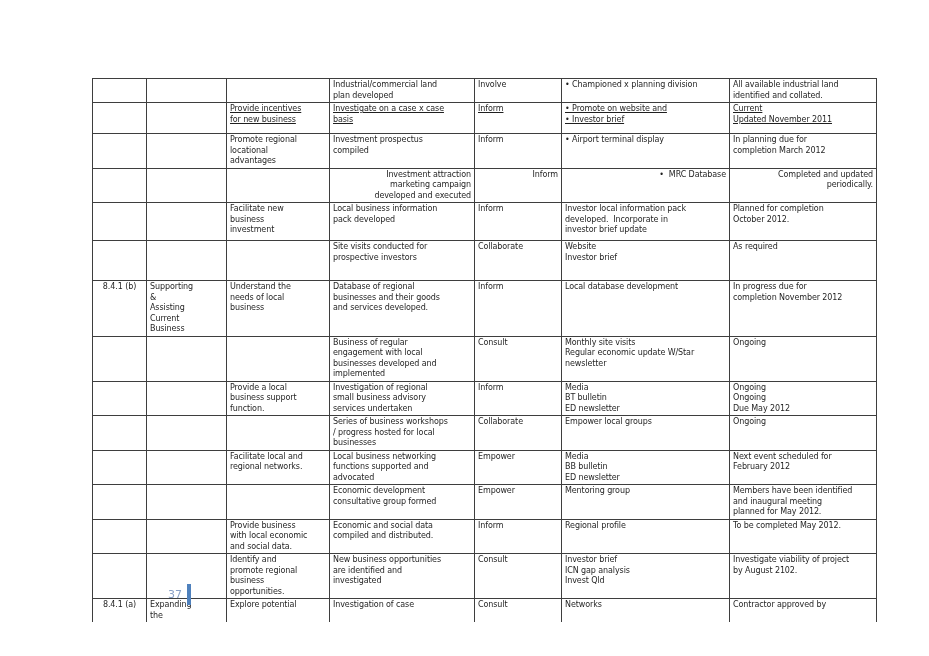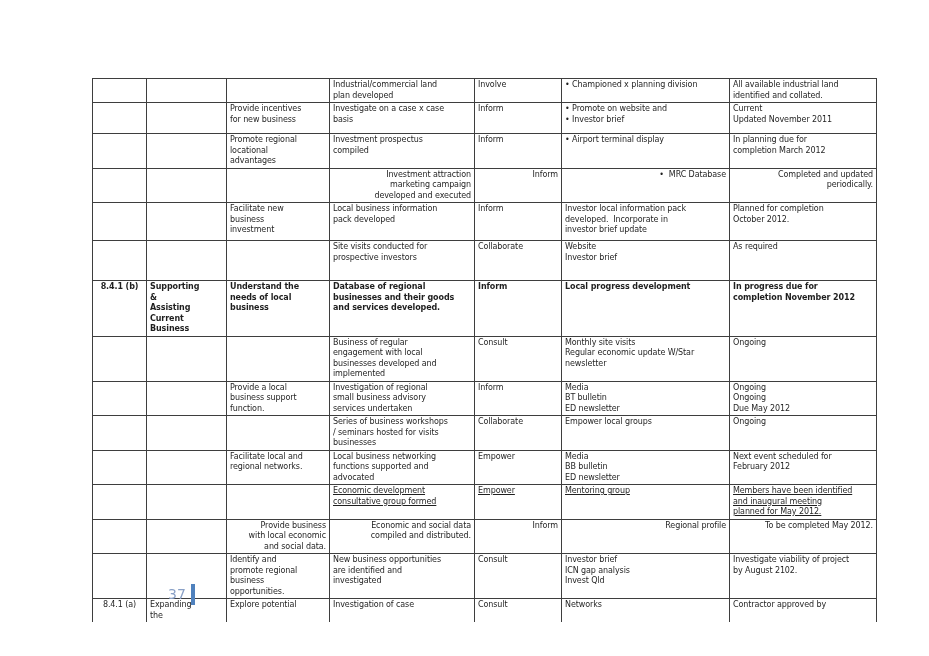--- a/index.html
+++ b/index.html
@@ -46,21 +46,21 @@
   }
   .footer {
     position: absolute;
     left: 168px; top: 583px;
     display: flex;
     align-items: center;
     gap: 5px;
     height: 22px;
   }
   .pagenum {
-    font-size: 14px;
+    font-size: 11px;
     color: var(--pagenum, #8aa1c7);
   }
   .pagebar {
     width: 4px; height: 21px;
     background: var(--accent, #4f81bd);
   }
 </style>
 </head>
 <body>
 
@@ -96,21 +96,21 @@
     </td>
     <td class="c-eng">Involve</td>
     <td class="c-method">
       <div class="pre">• Championed x planning division</div>
     </td>
     <td class="c-status">
       <div class="pre">All available industrial land
 identified and collated.</div>
     </td>
   </tr>
-          <tr style="height: 31px;">
+          <tr style="height: 31px; text-decoration: underline;">
     <td class="c-ref"></td>
     <td class="c-cat">
       <div class="jline" hidden="">
         <span></span>
         <span></span>
       </div>
       <div class="pre"></div>
     </td>
     <td class="c-action">
       <div class="pre">Provide incentives
@@ -230,21 +230,21 @@
     </td>
     <td class="c-eng">Collaborate</td>
     <td class="c-method">
       <div class="pre">Website
 Investor brief</div>
     </td>
     <td class="c-status">
       <div class="pre">As required</div>
     </td>
   </tr>
-          <tr style="height: 45px; font-weight: bold;">
+          <tr style="height: 45px;">
     <td class="c-ref">8.4.1 (b)</td>
     <td class="c-cat">
       <div class="jline">
         <span>Supporting</span>
         <span>&amp;</span>
       </div>
       <div class="pre">Assisting
 Current
 Business</div>
     </td>
@@ -253,21 +253,21 @@
 needs of local
 business</div>
     </td>
     <td class="c-desc">
       <div class="pre">Database of regional
 businesses and their goods
 and services developed.</div>
     </td>
     <td class="c-eng">Inform</td>
     <td class="c-method">
-      <div class="pre">Local progress development</div>
+      <div class="pre">Local database development</div>
     </td>
     <td class="c-status">
       <div class="pre">In progress due for
 completion November 2012</div>
     </td>
   </tr>
           <tr style="height: 44px;">
     <td class="c-ref"></td>
     <td class="c-cat">
       <div class="jline" hidden="">
@@ -333,21 +333,21 @@
         <span></span>
         <span></span>
       </div>
       <div class="pre"></div>
     </td>
     <td class="c-action">
       <div class="pre"></div>
     </td>
     <td class="c-desc">
       <div class="pre">Series of business workshops
-/ seminars hosted for visits
+/ progress hosted for local
 businesses</div>
     </td>
     <td class="c-eng">Collaborate</td>
     <td class="c-method">
       <div class="pre">Empower local groups</div>
     </td>
     <td class="c-status">
       <div class="pre">Ongoing</div>
     </td>
   </tr>
@@ -373,21 +373,21 @@
     <td class="c-method">
       <div class="pre">Media
 BB bulletin
 ED newsletter</div>
     </td>
     <td class="c-status">
       <div class="pre">Next event scheduled for
 February 2012</div>
     </td>
   </tr>
-          <tr style="height: 28px; text-decoration: underline;">
+          <tr style="height: 28px;">
     <td class="c-ref"></td>
     <td class="c-cat">
       <div class="jline" hidden="">
         <span></span>
         <span></span>
       </div>
       <div class="pre"></div>
     </td>
     <td class="c-action">
       <div class="pre"></div>
@@ -399,21 +399,21 @@
     <td class="c-eng">Empower</td>
     <td class="c-method">
       <div class="pre">Mentoring group</div>
     </td>
     <td class="c-status">
       <div class="pre">Members have been identified
 and inaugural meeting
 planned for May 2012.</div>
     </td>
   </tr>
-          <tr style="height: 32px; text-align: right;">
+          <tr style="height: 32px;">
     <td class="c-ref"></td>
     <td class="c-cat">
       <div class="jline" hidden="">
         <span></span>
         <span></span>
       </div>
       <div class="pre"></div>
     </td>
     <td class="c-action">
       <div class="pre">Provide business

